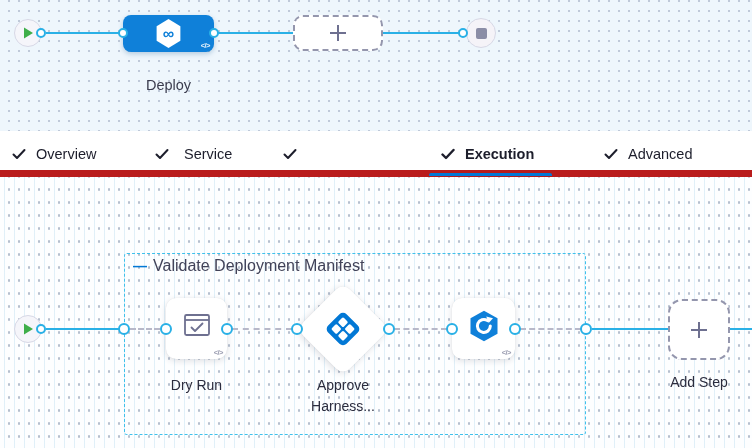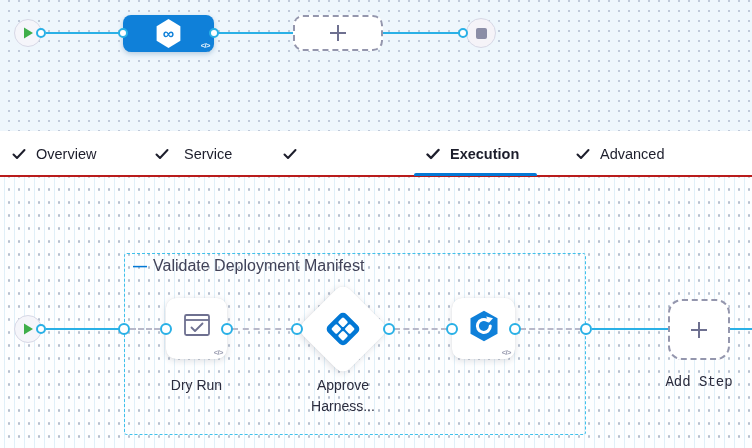--- a/index.html
+++ b/index.html
@@ -72,21 +72,21 @@
   .add-stage { left:293px; top:15px; width:90px; height:36px; border-radius:10px; }
   .add-step  { left:668px; top:122px; width:62px; height:61px; border-radius:14px; }
   .node-label {
     position:absolute; text-align:center; font-size:14.5px; color:#3a3b4d;
     font-weight:500; line-height:20px;
   }
 
   
   .tabbar {
     position:absolute; left:0; top:131px; width:752px; height:46px;
-    background:#fff; border-bottom:2px solid #b91c1c;
+    background:#fff; border-bottom:7px solid #b91c1c;
   }
   .tab {
     position:absolute; top:0; height:45px; display:flex; align-items:center;
     gap:10px; padding:0 18px 0 12px; font-size:14.5px; color:#1d1e2c; cursor:pointer;
   }
   .tab svg { flex:0 0 auto; }
   .tab.active { font-weight:700; }
   .tab.active::after {
     content:""; position:absolute; left:0; right:0; bottom:0; height:3px;
     background:#0278d5; border-radius:2px 2px 0 0;
@@ -154,20 +154,21 @@
         <line x1="3" y1="11" x2="19" y2="11" stroke="#6e7090" stroke-width="2"></line>
       </svg>
     </div>
 
     <span class="hline" style="left:383px; top:32px; width:79px;"></span>
     <span class="port" style="left:458px; top:28px;"></span>
     <div class="end-node" style="left:466px; top:18px;">
       <span class="end-square"></span>
     </div>
 
+    <div class="node-label" style="left:123px; width:91px; top:75px;">Deploy</div>
   </div>
 
   <div class="tabbar">
 
     <div class="tab" style="left:0;">
       <svg width="14" height="14" viewBox="0 0 14 14">
         <polyline points="1.5,7.5 5,11 12.5,3" fill="none" stroke="#1d1e2c" stroke-width="2" stroke-linecap="round" stroke-linejoin="round"></polyline>
       </svg>
       <span>Overview</span>
     </div>
@@ -178,28 +179,28 @@
       </svg>
       <span>Service</span>
     </div>
 
     <div class="tab" style="left:271px;">
       <svg width="14" height="14" viewBox="0 0 14 14">
         <polyline points="1.5,7.5 5,11 12.5,3" fill="none" stroke="#1d1e2c" stroke-width="2" stroke-linecap="round" stroke-linejoin="round"></polyline>
       </svg>
     </div>
 
-    <div class="tab active" style="left:414px;">
+    <div class="tab active" style="left:429px;">
       <svg width="14" height="14" viewBox="0 0 14 14">
         <polyline points="1.5,7.5 5,11 12.5,3" fill="none" stroke="#1d1e2c" stroke-width="2.4" stroke-linecap="round" stroke-linejoin="round"></polyline>
       </svg>
       <span>Execution</span>
     </div>
 
-    <div class="tab" style="left:564px;">
+    <div class="tab" style="left:592px;">
       <svg width="14" height="14" viewBox="0 0 14 14">
         <polyline points="1.5,7.5 5,11 12.5,3" fill="none" stroke="#1d1e2c" stroke-width="2" stroke-linecap="round" stroke-linejoin="round"></polyline>
       </svg>
       <span>Advanced</span>
     </div>
   </div>
 
   <div class="canvas-exec">
 
     <div class="group-box"></div>
@@ -268,16 +269,16 @@
       <svg width="24" height="24" viewBox="0 0 24 24">
         <line x1="12" y1="4" x2="12" y2="20" stroke="#6e7090" stroke-width="2"></line>
         <line x1="4" y1="12" x2="20" y2="12" stroke="#6e7090" stroke-width="2"></line>
       </svg>
     </div>
 
     <span class="hline" style="left:730px; top:151px; width:22px;"></span>
 
     <div class="step-label" style="left:146px; width:101px; top:198px;">Dry Run</div>
     <div class="step-label" style="left:304px; width:78px; top:198px;">Approve Harness...</div>
-    <div class="step-label" style="left:654px; width:90px; top:195px;font-family:Liberation Mono, monospace;">Add Step</div>
+    <div class="step-label" style="left:654px; width:90px; top:195px;">Add Step</div>
   </div>
 
 </div>
 
 </body></html>

